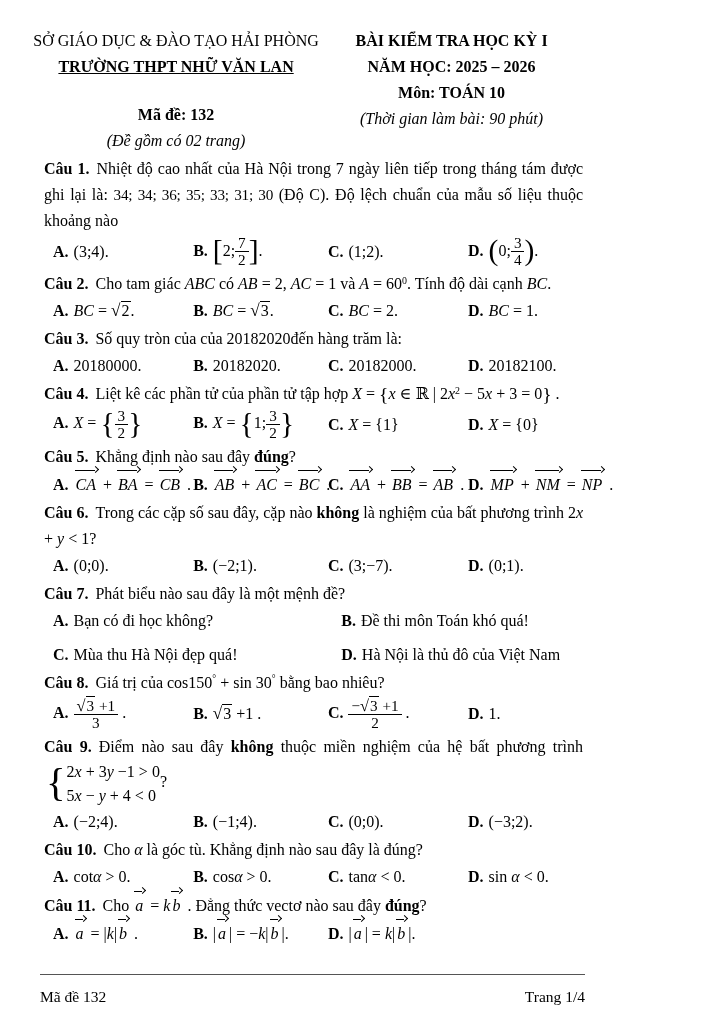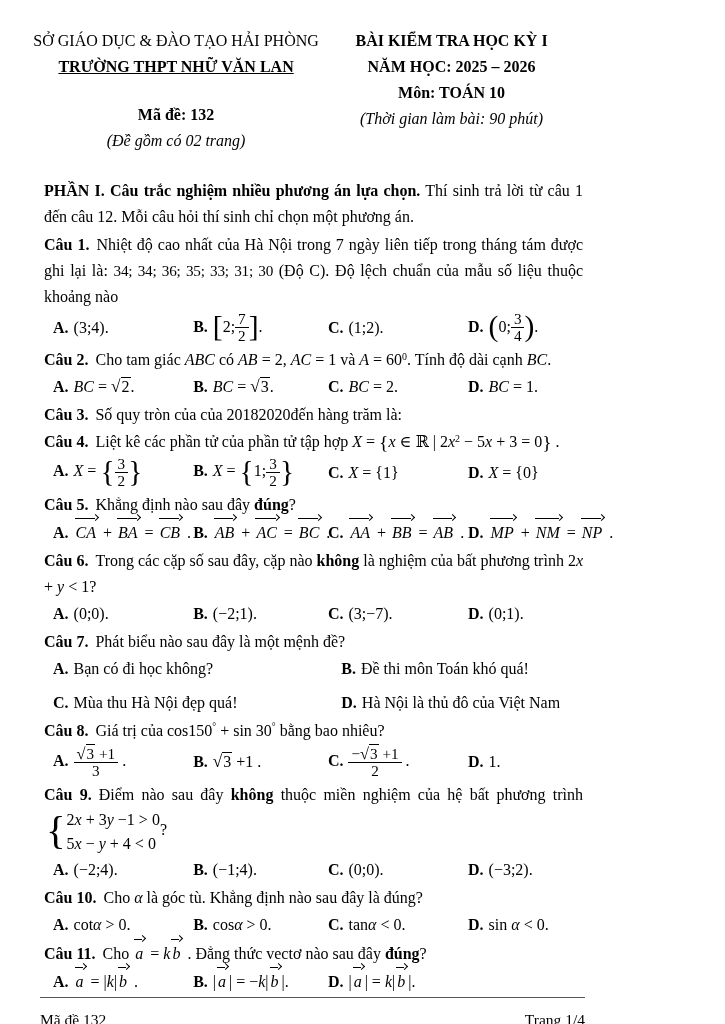--- a/index.html
+++ b/index.html
@@ -69,21 +69,20 @@
       <div class="hline ital">(Đề gồm có 02 trang)</div>
     </div>
     <div class="hcol">
       <div class="hline bold">BÀI KIỂM TRA HỌC KỲ I</div>
       <div class="hline bold">NĂM HỌC: 2025 – 2026</div>
       <div class="hline bold">Môn: TOÁN 10</div>
       <div class="hline ital">(Thời gian làm bài: 90 phút)</div>
     </div>
   </div>
 
-  <p class="part-heading"><b>PHẦN I. Câu trắc nghiệm nhiều phương án lựa chọn.</b><span> Thí sinh trả lời từ câu 1 đến câu 12. Mỗi câu hỏi thí sinh chỉ chọn một phương án.</span></p>
 
   <div class="questions">
       <div class="question">
         <p class="qtext"><b class="qlabel">Câu 1.</b><span class="qbody">Nhiệt độ cao nhất của Hà Nội trong 7 ngày liên tiếp trong tháng tám được ghi lại là: <span class="mnum">34; 34; 36; 35; 33; 31; 30</span> (Độ C). Độ lệch chuẩn của mẫu số liệu thuộc khoảng nào</span></p>
         <div class="options cols4">
           <div class="option"><b class="olabel">A.</b><span class="ocontent">(3;4).</span></div>
           <div class="option"><b class="olabel">B.</b><span class="ocontent"><span class="big">[</span>2;<span class="frac"><span class="fn">7</span><span class="fd">2</span></span><span class="big">]</span>.</span></div>
           <div class="option"><b class="olabel">C.</b><span class="ocontent">(1;2).</span></div>
           <div class="option"><b class="olabel">D.</b><span class="ocontent"><span class="big">(</span>0;<span class="frac"><span class="fn">3</span><span class="fd">4</span></span><span class="big">)</span>.</span></div>
         </div>
@@ -92,20 +91,26 @@
         <p class="qtext"><b class="qlabel">Câu 2.</b><span class="qbody">Cho tam giác <i>ABC</i> có <i>AB</i> = 2, <i>AC</i> = 1 và <i>A</i> = 60<sup>0</sup>. Tính độ dài cạnh <i>BC</i>.</span></p>
         <div class="options cols4">
           <div class="option"><b class="olabel">A.</b><span class="ocontent"><i>BC</i> = <span class="sqrt"><span class="rt">√</span><span class="rad">2</span></span>.</span></div>
           <div class="option"><b class="olabel">B.</b><span class="ocontent"><i>BC</i> = <span class="sqrt"><span class="rt">√</span><span class="rad">3</span></span>.</span></div>
           <div class="option"><b class="olabel">C.</b><span class="ocontent"><i>BC</i> = 2.</span></div>
           <div class="option"><b class="olabel">D.</b><span class="ocontent"><i>BC</i> = 1.</span></div>
         </div>
       </div>
       <div class="question">
         <p class="qtext"><b class="qlabel">Câu 3.</b><span class="qbody">Số quy tròn của của 20182020đến hàng trăm là:</span></p>
+        <div class="options cols4">
+          <div class="option"><b class="olabel">A.</b><span class="ocontent">20180000.</span></div>
+          <div class="option"><b class="olabel">B.</b><span class="ocontent">20182020.</span></div>
+          <div class="option"><b class="olabel">C.</b><span class="ocontent">20182000.</span></div>
+          <div class="option"><b class="olabel">D.</b><span class="ocontent">20182100.</span></div>
+        </div>
       </div>
       <div class="question">
         <p class="qtext"><b class="qlabel">Câu 4.</b><span class="qbody">Liệt kê các phần tử của phần tử tập hợp <i>X</i> = <span class="big2">{</span><i>x</i> ∈ ℝ | 2<i>x</i><sup>2</sup> − 5<i>x</i> + 3 = 0<span class="big2">}</span> .</span></p>
         <div class="options cols4">
           <div class="option"><b class="olabel">A.</b><span class="ocontent"><i>X</i> = <span class="big">{</span><span class="frac"><span class="fn">3</span><span class="fd">2</span></span><span class="big">}</span></span></div>
           <div class="option"><b class="olabel">B.</b><span class="ocontent"><i>X</i> = <span class="big">{</span>1;<span class="frac"><span class="fn">3</span><span class="fd">2</span></span><span class="big">}</span></span></div>
           <div class="option"><b class="olabel">C.</b><span class="ocontent"><i>X</i> = {1}</span></div>
           <div class="option"><b class="olabel">D.</b><span class="ocontent"><i>X</i> = {0}</span></div>
         </div>
       </div>

